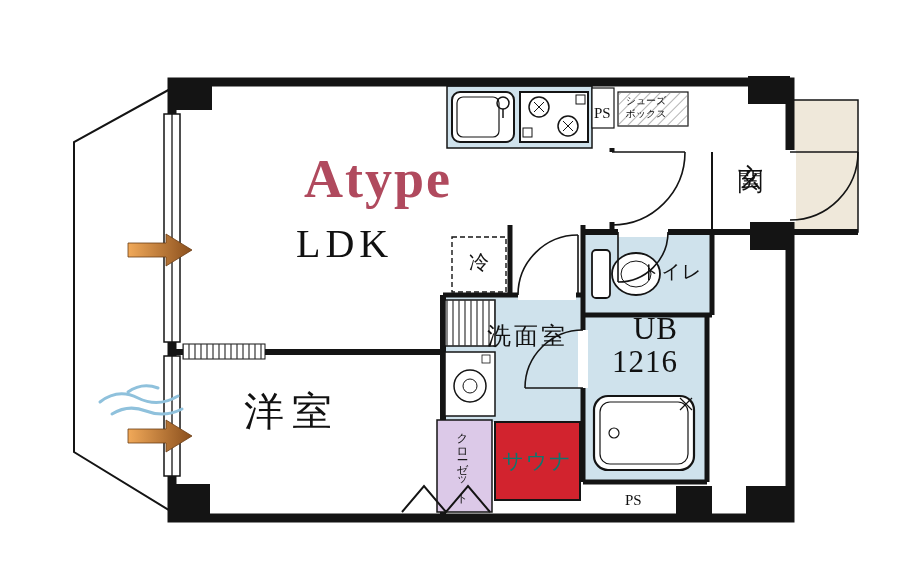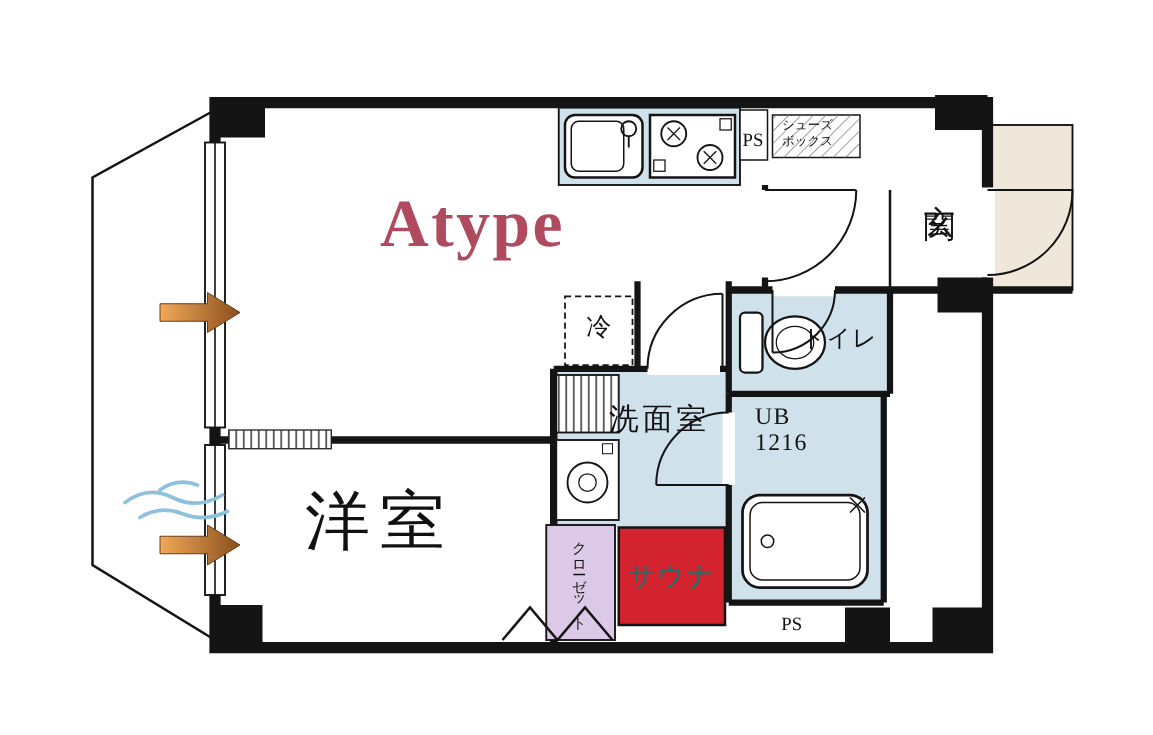--- a/index.html
+++ b/index.html
@@ -5,24 +5,24 @@
 <style>
   html,body{margin:0;padding:0;background:#ffffff;}
   .stage{
     position:relative;width:922px;height:588px;background:#ffffff;overflow:hidden;
     font-family:"Liberation Serif","DejaVu Serif",serif;color:#111;
   }
   .stage svg{position:absolute;left:0;top:0;width:922px;height:588px;}
   .lbl{position:absolute;white-space:pre-line;line-height:1.08;color:#111;}
   .type-label{left:260px;top:150px;font-size:54px;font-weight:600;color:#b04a5e;letter-spacing:2px;margin-left:44px;}
   .ldk-label{left:296px;top:222px;font-size:40px;letter-spacing:5px;}
-  .western-label{left:244px;top:390px;font-size:52px;letter-spacing:8px;text-align:center;}
+  .western-label{left:244px;top:390px;font-size:40px;letter-spacing:8px;text-align:center;}
   .washroom-label{left:487px;top:324px;font-size:24px;letter-spacing:3px;}
   .toilet-label{left:641px;top:262px;font-size:19px;letter-spacing:1px;}
-  .ub-label{left:604px;top:324px;width:74px;font-size:19px;text-align:left;letter-spacing:1px;}
+  .ub-label{left:604px;top:312px;width:74px;font-size:31px;text-align:right;letter-spacing:1px;}
   .sauna-label{left:495px;top:422px;width:85px;height:78px;display:flex;align-items:center;justify-content:center;font-size:21px;color:#0f766e;letter-spacing:2px;}
   .closet-label{left:456px;top:425px;height:88px;font-size:11.5px;writing-mode:vertical-rl;text-orientation:upright;letter-spacing:1.5px;}
   .genkan-label{left:737px;top:143px;font-size:25px;writing-mode:vertical-rl;text-orientation:upright;letter-spacing:7px;}
   .rei-label{left:469px;top:252px;font-size:20px;}
   .ps-top-label{left:594px;top:105px;font-size:15px;}
   .ps-bottom-label{left:625px;top:492px;font-size:15px;}
   .shoes-label{left:617px;top:94px;width:58px;font-size:10px;text-align:center;line-height:1.3;}
 </style>
 </head>
 <body>
@@ -189,20 +189,21 @@
     </g>
 
     <g stroke="#8fc1dc" fill="none" stroke-width="3" stroke-linecap="round">
       <path d="M100 402 q18 -14 38 -4 q20 10 40 -2"></path>
       <path d="M112 414 q16 -10 34 -3 q18 7 36 -2"></path>
       <path d="M128 392 q14 -10 30 -4"></path>
     </g>
   </svg>
 
   <div class="lbl type-label">Atype</div>
+  <div class="lbl ldk-label">LDK</div>
   <div class="lbl western-label">洋室</div>
   <div class="lbl washroom-label">洗面室</div>
   <div class="lbl toilet-label">トイレ</div>
   <div class="lbl ub-label">UB
 1216</div>
   <div class="lbl sauna-label">サウナ</div>
   <div class="lbl closet-label">クローゼット</div>
   <div class="lbl genkan-label">玄関</div>
   <div class="lbl rei-label">冷</div>
   <div class="lbl ps-top-label">PS</div>

